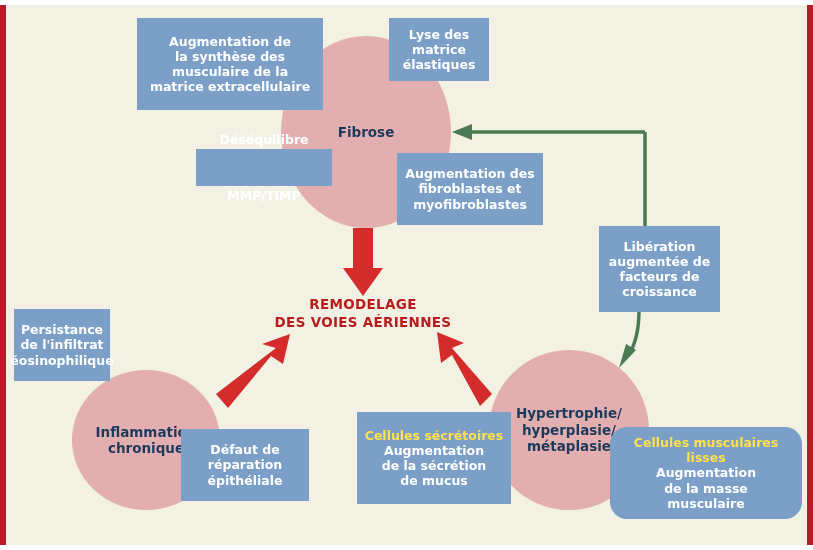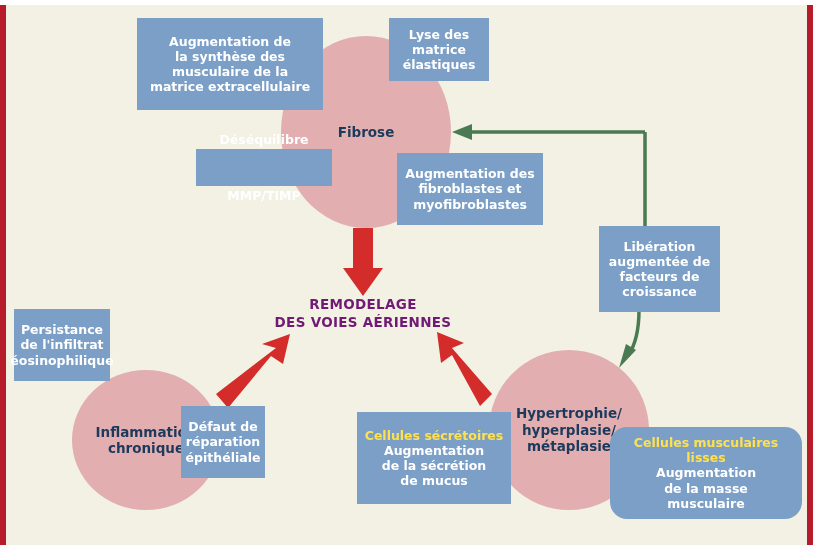--- a/index.html
+++ b/index.html
@@ -69,21 +69,21 @@
     justify-content: center;
     padding: 5px 6px;
     box-sizing: border-box;
   }
   .box .hl {
     color: #ffe14d;
   }
   .center-label {
     position: absolute;
     text-align: center;
-    color: #701a75;
+    color: #b91c1c;
     font-weight: bold;
     font-size: 13.5px;
     line-height: 1.3;
     letter-spacing: 0.3px;
   }
   svg.arrows {
     position: absolute;
     left: 0; top: 0;
     width: 813px;
     height: 550px;
@@ -182,21 +182,21 @@
     <div>facteurs de</div>
     <div>croissance</div>
   </div>
 
   <div class="box" style="left:14px; top:309px; width:96px; height:72px;">
     <div>Persistance</div>
     <div>de l'infiltrat</div>
     <div>éosinophilique</div>
   </div>
 
-  <div class="box" style="left:181px; top:406px; width:84px; height:72px;">
+  <div class="box" style="left:181px; top:429px; width:128px; height:72px;">
     <div>Défaut de</div>
     <div>réparation</div>
     <div>épithéliale</div>
   </div>
 
   <div class="box" style="left:357px; top:412px; width:154px; height:92px;">
     <div class="hl">Cellules sécrétoires</div>
     <div>Augmentation</div>
     <div>de la sécrétion</div>
     <div>de mucus</div>

